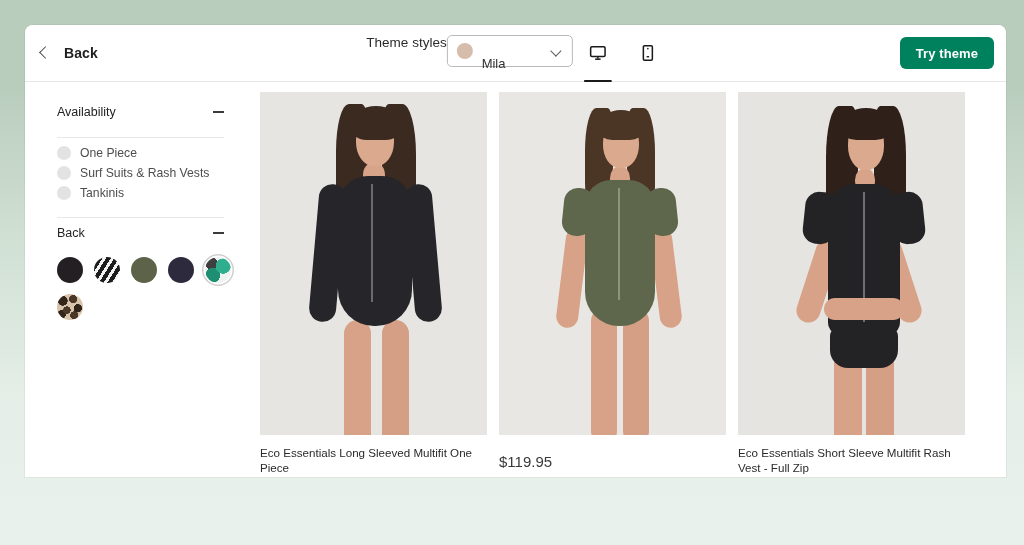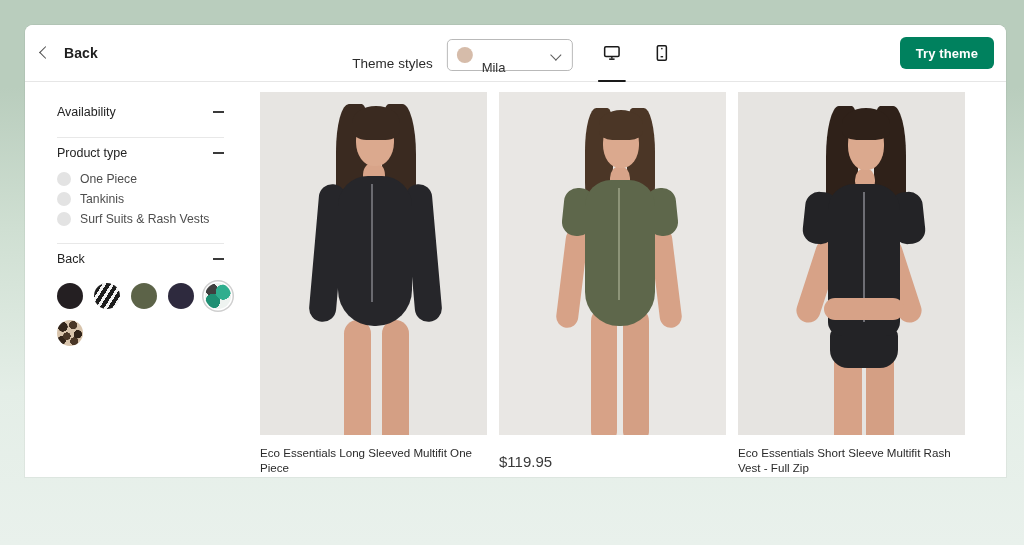--- a/index.html
+++ b/index.html
@@ -41,21 +41,21 @@
   }
   .chev-left::before {
     content: ""; position: absolute; left: 5px; top: 3px;
     width: 8px; height: 8px;
     border-left: 1.6px solid #4a4a4a; border-bottom: 1.6px solid #4a4a4a;
     transform: rotate(45deg);
   }
   .back-label { font-size: 14px; font-weight: 700; color: #1f1f1f; letter-spacing: .1px;}
   .center-group {
     position: absolute; left: 50%; transform: translateX(-50%);
-    display: flex; align-items: flex-end; gap: 14px;
+    display: flex; align-items: flex-start; 
   }
   .theme-styles-label { font-size: 13.5px; color: #2b2b2b; }
   .style-select {
     width: 126px; height: 32px;
     border: 1px solid #b9b9b9; border-radius: 5px;
     display: flex; align-items: center; gap: 9px;
     padding: 0 9px; background: #fff; cursor: pointer;
   }
   .swatch-dot {
     width: 16px; height: 16px; border-radius: 50%;
@@ -299,36 +299,32 @@
       <section class="facet">
         <div class="facet-head">
           <span class="facet-title">Availability</span>
           <span class="minus"></span>
         </div>
         <div class="rule"></div>
       </section>
 
 
       <section class="facet">
-        <div class="facet-head">
-          <span class="facet-title">Product type</span>
-          <span class="minus"></span>
-        </div>
         <div class="facet-opts">
           <label class="opt">
             <span class="cbox"></span>
             <span class="opt-label">One Piece</span>
           </label>
           <label class="opt">
             <span class="cbox"></span>
-            <span class="opt-label">Tankinis</span>
+            <span class="opt-label">Surf Suits &amp; Rash Vests</span>
           </label>
           <label class="opt">
             <span class="cbox"></span>
-            <span class="opt-label">Surf Suits &amp; Rash Vests</span>
+            <span class="opt-label">Tankinis</span>
           </label>
         </div>
         <div class="rule"></div>
       </section>
 
       <section class="facet">
         <div class="facet-head">
           <span class="facet-title">Back</span>
           <span class="minus"></span>
         </div>

